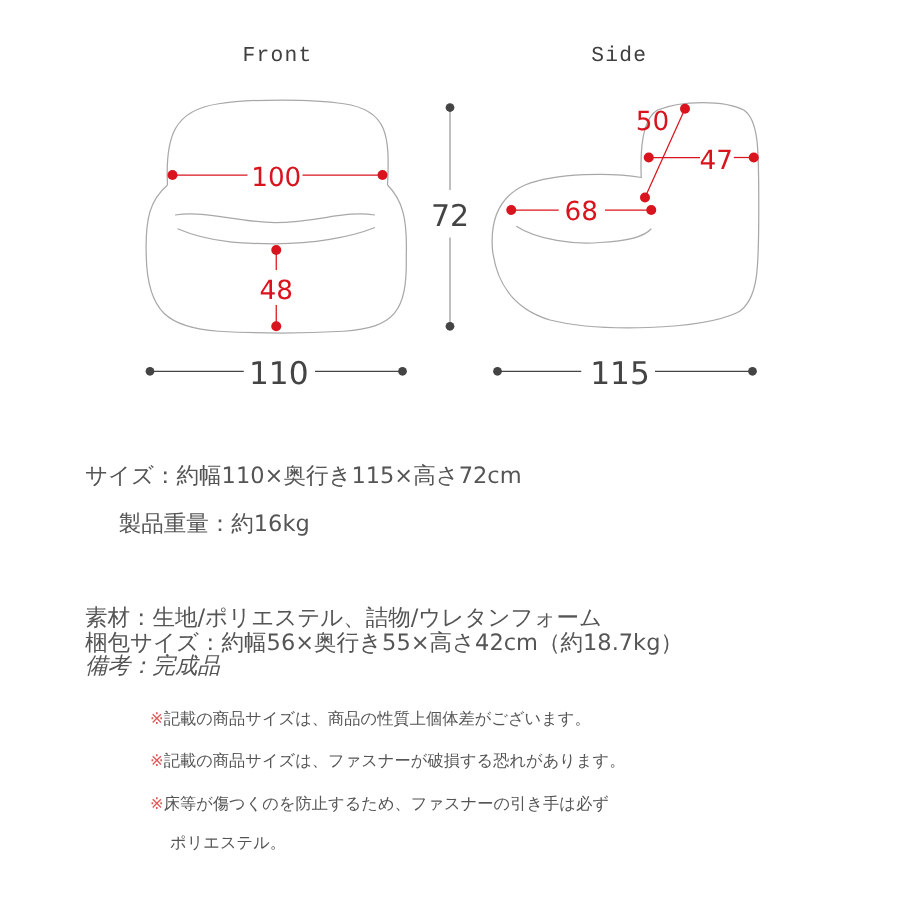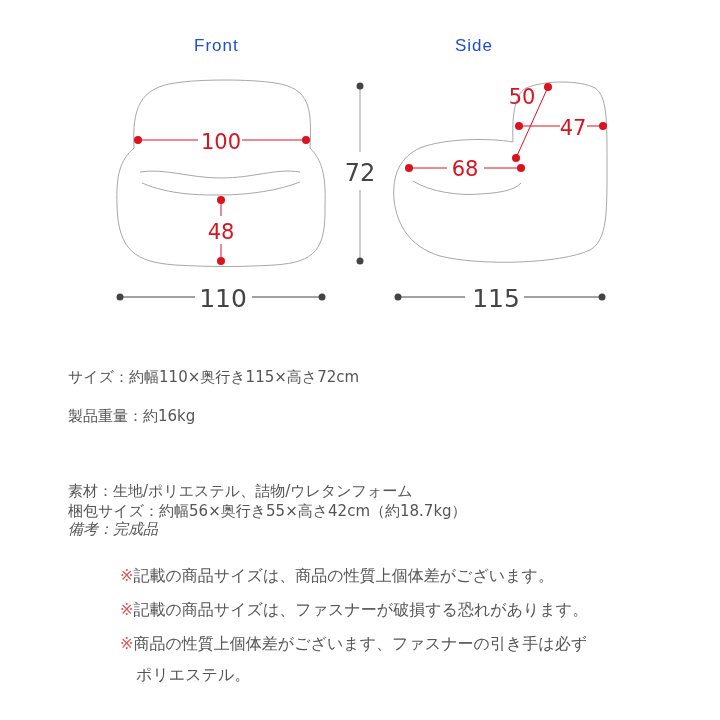--- a/index.html
+++ b/index.html
@@ -1,24 +1,24 @@
 <!DOCTYPE html>
 <html><head>
 <meta charset="utf-8">
 <style>
   html, body { margin:0; padding:0; background:#ffffff; }
   body { width:720px; height:720px; position:relative; overflow:hidden;
          font-family:"DejaVu Sans", sans-serif; color:#444; }
   .diagram { position:absolute; left:0; top:0; width:720px; height:330px; }
-  .label { position:absolute; font-family:Liberation Sans, sans-serif; color:#1d4ed8;
+  .label { position:absolute; font-family:Liberation Mono, monospace; color:#404040;
            font-size:17px; letter-spacing:1px; }
   .spec-list { position:absolute; left:68px; top:364px; }
-  .spec-row { position:absolute; left:0; white-space:nowrap; font-size:15px; color:#555; }
+  .spec-row { position:absolute; left:0; white-space:nowrap; font-size:18px; color:#555; }
   .note-list { position:absolute; left:120px; top:562px; }
-  .note-row { position:absolute; left:0; white-space:nowrap; font-size:16px; color:#555;text-align:center; }
+  .note-row { position:absolute; left:0; white-space:nowrap; font-size:13px; color:#555;text-align:center; }
   .kome { color:#e05a5a; }
   svg text { font-family:"DejaVu Sans", sans-serif; }
 </style>
 </head>
 <body>
 
 <div class="diagram">
   <svg width="720" height="330" viewBox="0 0 720 330" xmlns="http://www.w3.org/2000/svg">
 
     <g fill="none" stroke="#a8a8a8" stroke-width="1">
@@ -86,37 +86,37 @@
     </g>
     <g>
       <line x1="398" y1="297" x2="465" y2="297" stroke="#444" stroke-width="1"></line>
       <line x1="524" y1="297" x2="602" y2="297" stroke="#444" stroke-width="1"></line>
       <circle cx="398" cy="297" r="3.5" fill="#444"></circle>
       <circle cx="602" cy="297" r="3.5" fill="#444"></circle>
       <text x="496" y="307" text-anchor="middle" font-size="25" fill="#444">115</text>
     </g>
   </svg>
   <div class="label" style="left:194px; top:36px;">Front</div>
-  <div class="label" style="left:455px; top:36px;">Side</div>
+  <div class="label" style="left:473px; top:36px;">Side</div>
 </div>
 
 <div class="spec-list">
   <div class="spec-row" style="top:4px;">サイズ：約幅110×奥行き115×高さ72cm</div>
-  <div class="spec-row" style="top:43px;">製品重量：約16kg</div>
+  <div class="spec-row" style="top:43px;margin-left:27px;">製品重量：約16kg</div>
   <div class="spec-row" style="top:82px;margin-top:36px;">素材：生地/ポリエステル、詰物/ウレタンフォーム</div>
   <div class="spec-row" style="top:138px;">梱包サイズ：約幅56×奥行き55×高さ42cm（約18.7kg）</div>
   <div class="spec-row" style="top:156px;font-style:italic;">備考：完成品</div>
 </div>
 
 <div class="note-list">
   <div class="note-row" style="top:4px;">
     <span class="kome">※</span><span>記載の商品サイズは、商品の性質上個体差がございます。</span>
   </div>
   <div class="note-row" style="top:38px;">
     <span class="kome">※</span><span>記載の商品サイズは、ファスナーが破損する恐れがあります。</span>
   </div>
   <div class="note-row" style="top:72px;">
-    <span class="kome">※</span><span>商品の性質上個体差がございます、ファスナーの引き手は必ず</span>
+    <span class="kome">※</span><span>床等が傷つくのを防止するため、ファスナーの引き手は必ず</span>
   </div>
   <div class="note-row" style="top:103px; left:16px;">
     <span>ポリエステル。</span>
   </div>
 </div>
 
 </body></html>

